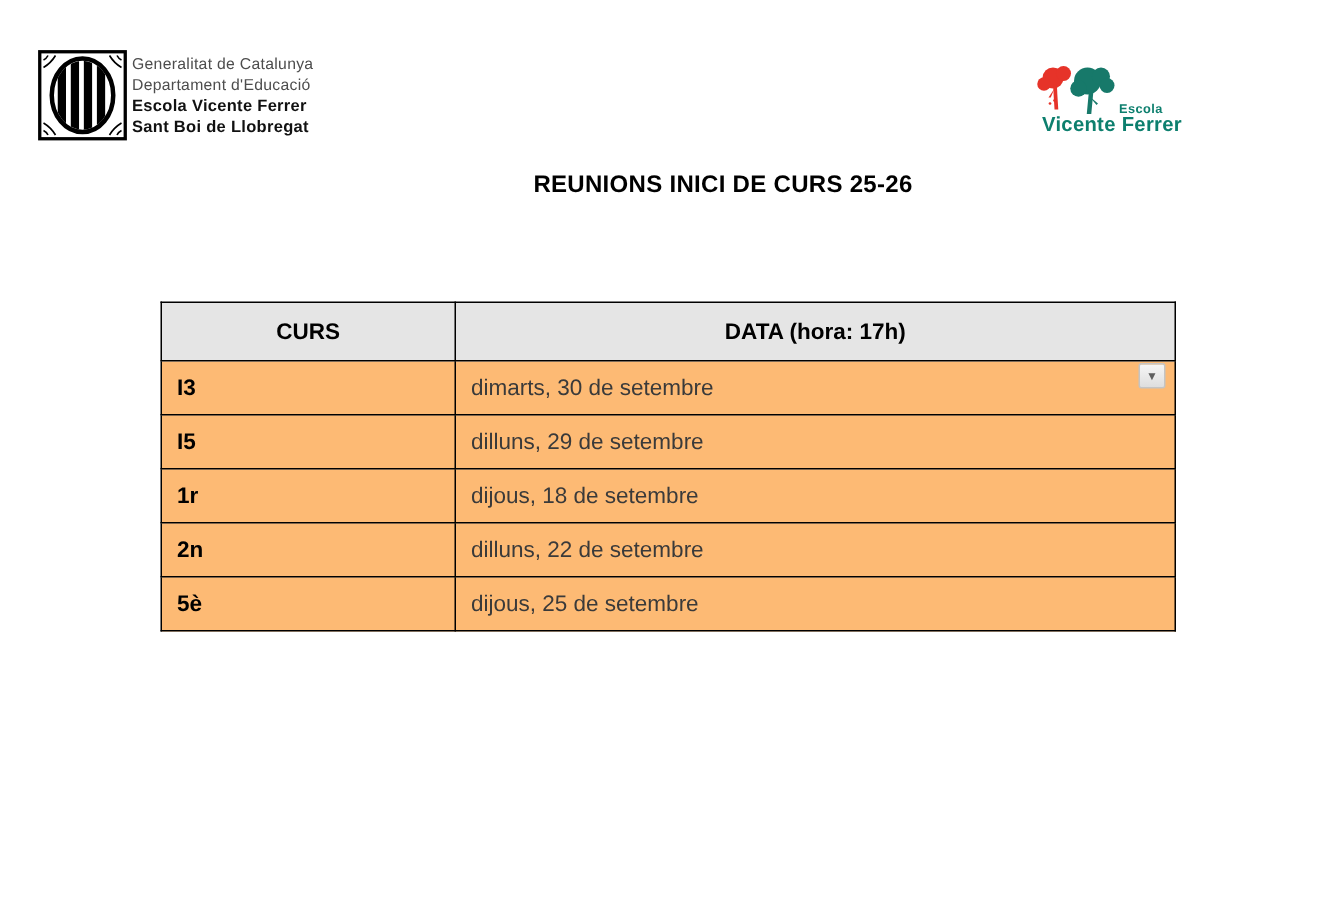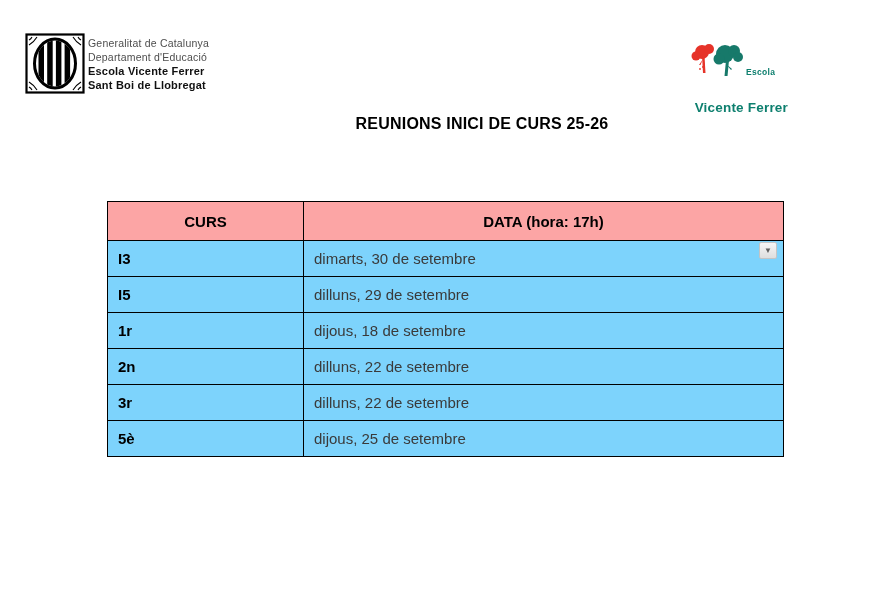--- a/index.html
+++ b/index.html
@@ -16,38 +16,38 @@
   .org-text { position: absolute; left: 88px; top: 36px; }
   .org-line { font-size: 10.5px; line-height: 14px; color: #4d4d4d; letter-spacing: 0.2px; }
   .org-line.strong { font-weight: bold; color: #111; font-size: 11px; }
 
   
   .school-logo { position: absolute; left: 690px; top: 43px; width: 100px; height: 48px; text-align: right; }
   .school-logo svg { position: absolute; left: 0; top: 0; }
   .school-logo .escola { position: absolute; left: 56px; top: 24px;
     font-size: 8.5px; font-weight: bold; color: #0d7f6e; letter-spacing: 0.3px; }
   .school-logo .name { position: absolute; left: 2px; top: 32px; width: 96px;
-    font-size: 13.5px; font-weight: bold; color: #0d7f6e; letter-spacing: 0.2px; margin-top: 25px; }
+    font-size: 13.5px; font-weight: bold; color: #0d7f6e; letter-spacing: 0.2px; }
 
   
   .title { position: absolute; left: 0; top: 115px; width: 872px; text-align: center;
     font-size: 16px; font-weight: bold; color: #000; letter-spacing: 0.2px; padding-left: 46px; }
 
   
   table.schedule { position: absolute; left: 107px; top: 201px; width: 676px;
     border-collapse: collapse; table-layout: fixed; }
   table.schedule col.c1 { width: 196px; }
   table.schedule col.c2 { width: 480px; }
   table.schedule th {
-    height: 36px; background: #fca5a5; border: 1px solid #000;
+    height: 36px; background: #e5e5e5; border: 1px solid #000;
     font-size: 15px; font-weight: bold; color: #000; text-align: center; vertical-align: middle;
   }
   table.schedule td {
     height: 35px; border: 1px solid #000; vertical-align: middle;
-    font-size: 15px; padding: 0 0 0 10px; background: #7dd3fc;
+    font-size: 15px; padding: 0 0 0 10px; background: #fdba74;
   }
   table.schedule td.curs { font-weight: bold; color: #000; }
   table.schedule td.data { color: #3a3a3a; }
 
   
   .row-dropdown {
     position: absolute; left: 759px; top: 242px; width: 18px; height: 17px;
     background: linear-gradient(#f6f6f6, #dedede);
     border: 1px solid #c4c4c4; border-radius: 2px;
     box-sizing: border-box;
@@ -145,24 +145,20 @@
       </tr>
       <tr>
         <td class="curs">1r</td>
         <td class="data">dijous, 18 de setembre</td>
       </tr>
       <tr>
         <td class="curs">2n</td>
         <td class="data">dilluns, 22 de setembre</td>
       </tr>
       <tr>
-        <td class="curs">3r</td>
-        <td class="data">dilluns, 22 de setembre</td>
-      </tr>
-      <tr>
         <td class="curs">5è</td>
         <td class="data">dijous, 25 de setembre</td>
       </tr>
     </tbody>
   </table>
 
   <div class="row-dropdown">
     <span class="tri">▼</span>
   </div>
 

